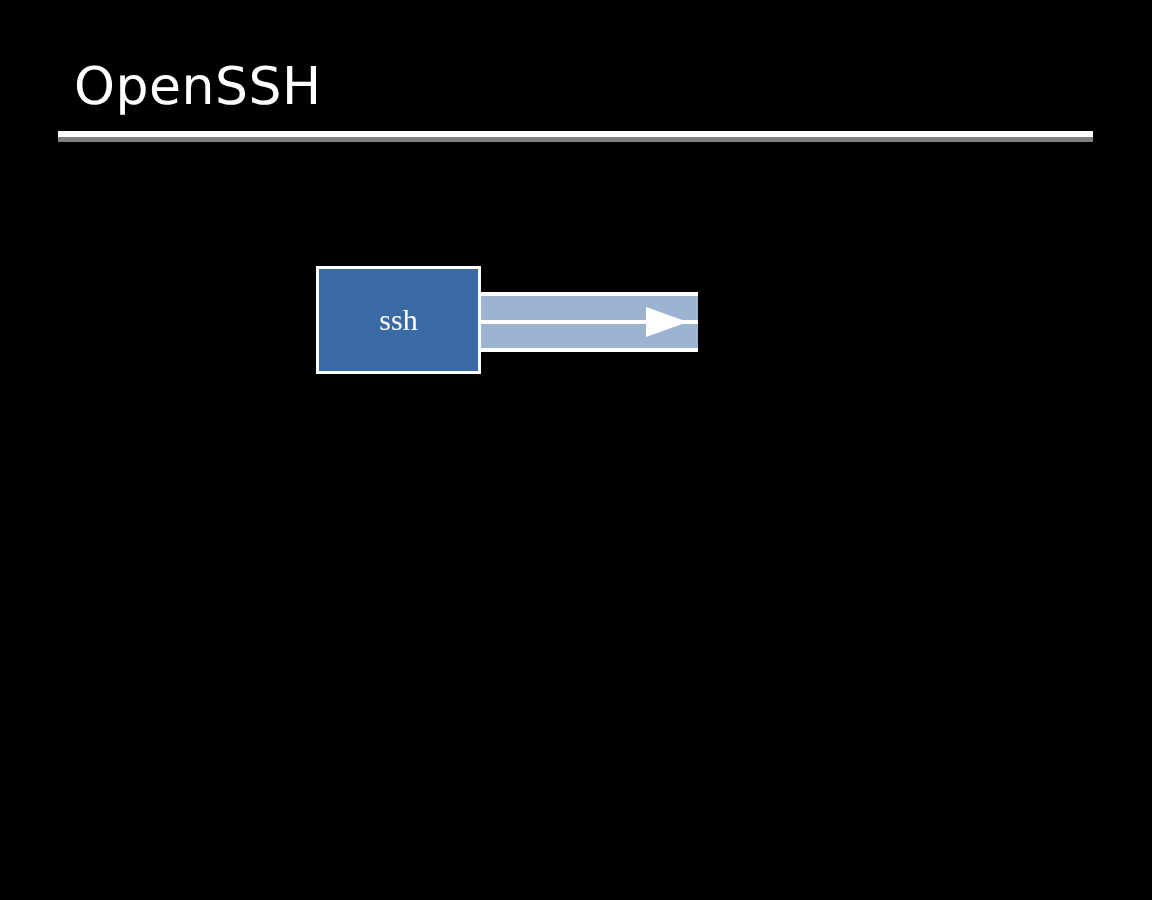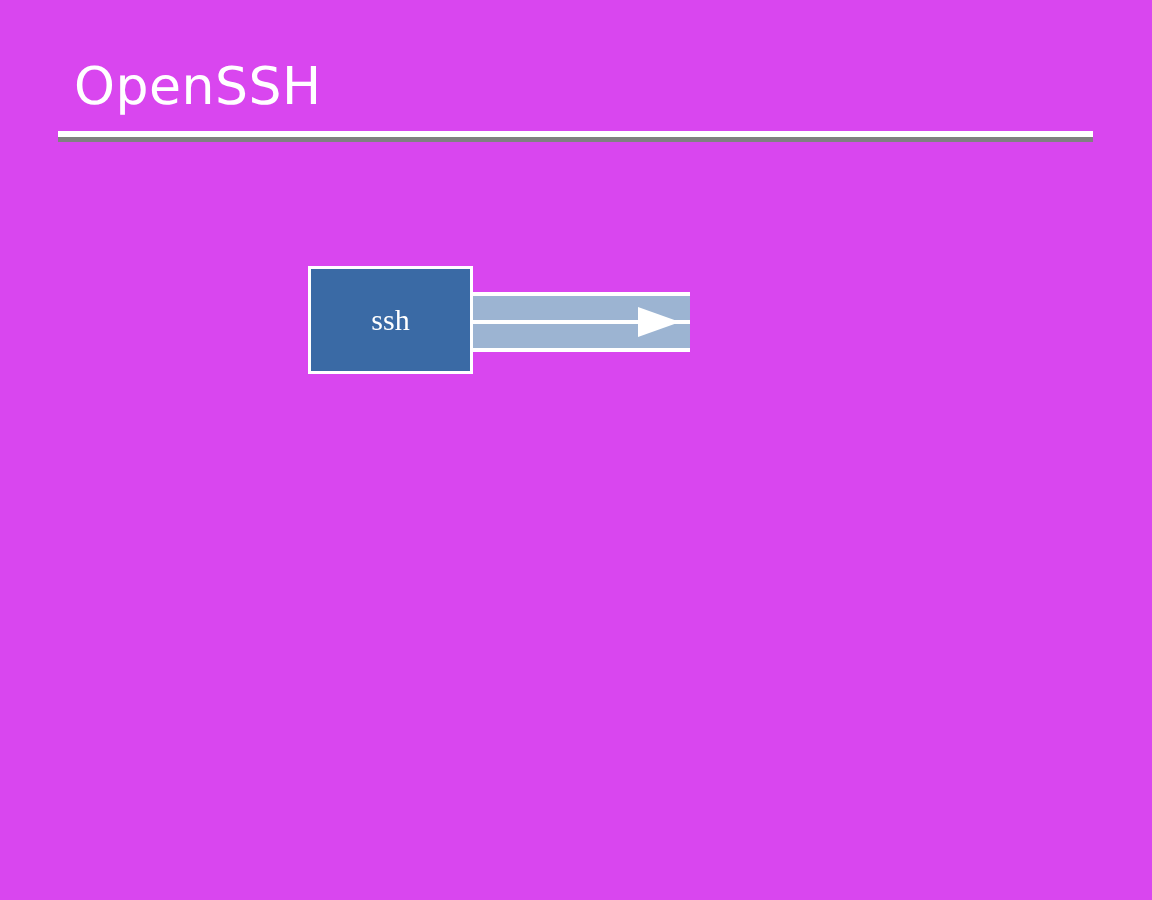--- a/index.html
+++ b/index.html
@@ -11,21 +11,21 @@
     width: 1152px;
     height: 900px;
     overflow: hidden;
     font-family: "Liberation Sans", sans-serif;
   }
 
   #slide {
     position: relative;
     width: 1152px;
     height: 900px;
-    background: #d946ef;
+    background: #000000;
     overflow: hidden;
   }
 
   
   #slide-title {
     position: absolute;
     left: 74px;
     top: 60px;
     color: #ffffff;
     font-family: "DejaVu Sans", sans-serif;
@@ -58,21 +58,21 @@
     left: 0;
     top: 6px;
     width: 1035px;
     height: 5px;
     background: #808080;
   }
 
   
   #diagram {
     position: absolute;
-    left: 0;
+    left: 8px;
     top: 0;
     width: 916px;
     height: 900px;
   }
 
   .node-box {
     position: absolute;
     box-sizing: border-box;
     border: 3px solid #ffffff;
     background: #3a6aa5;

